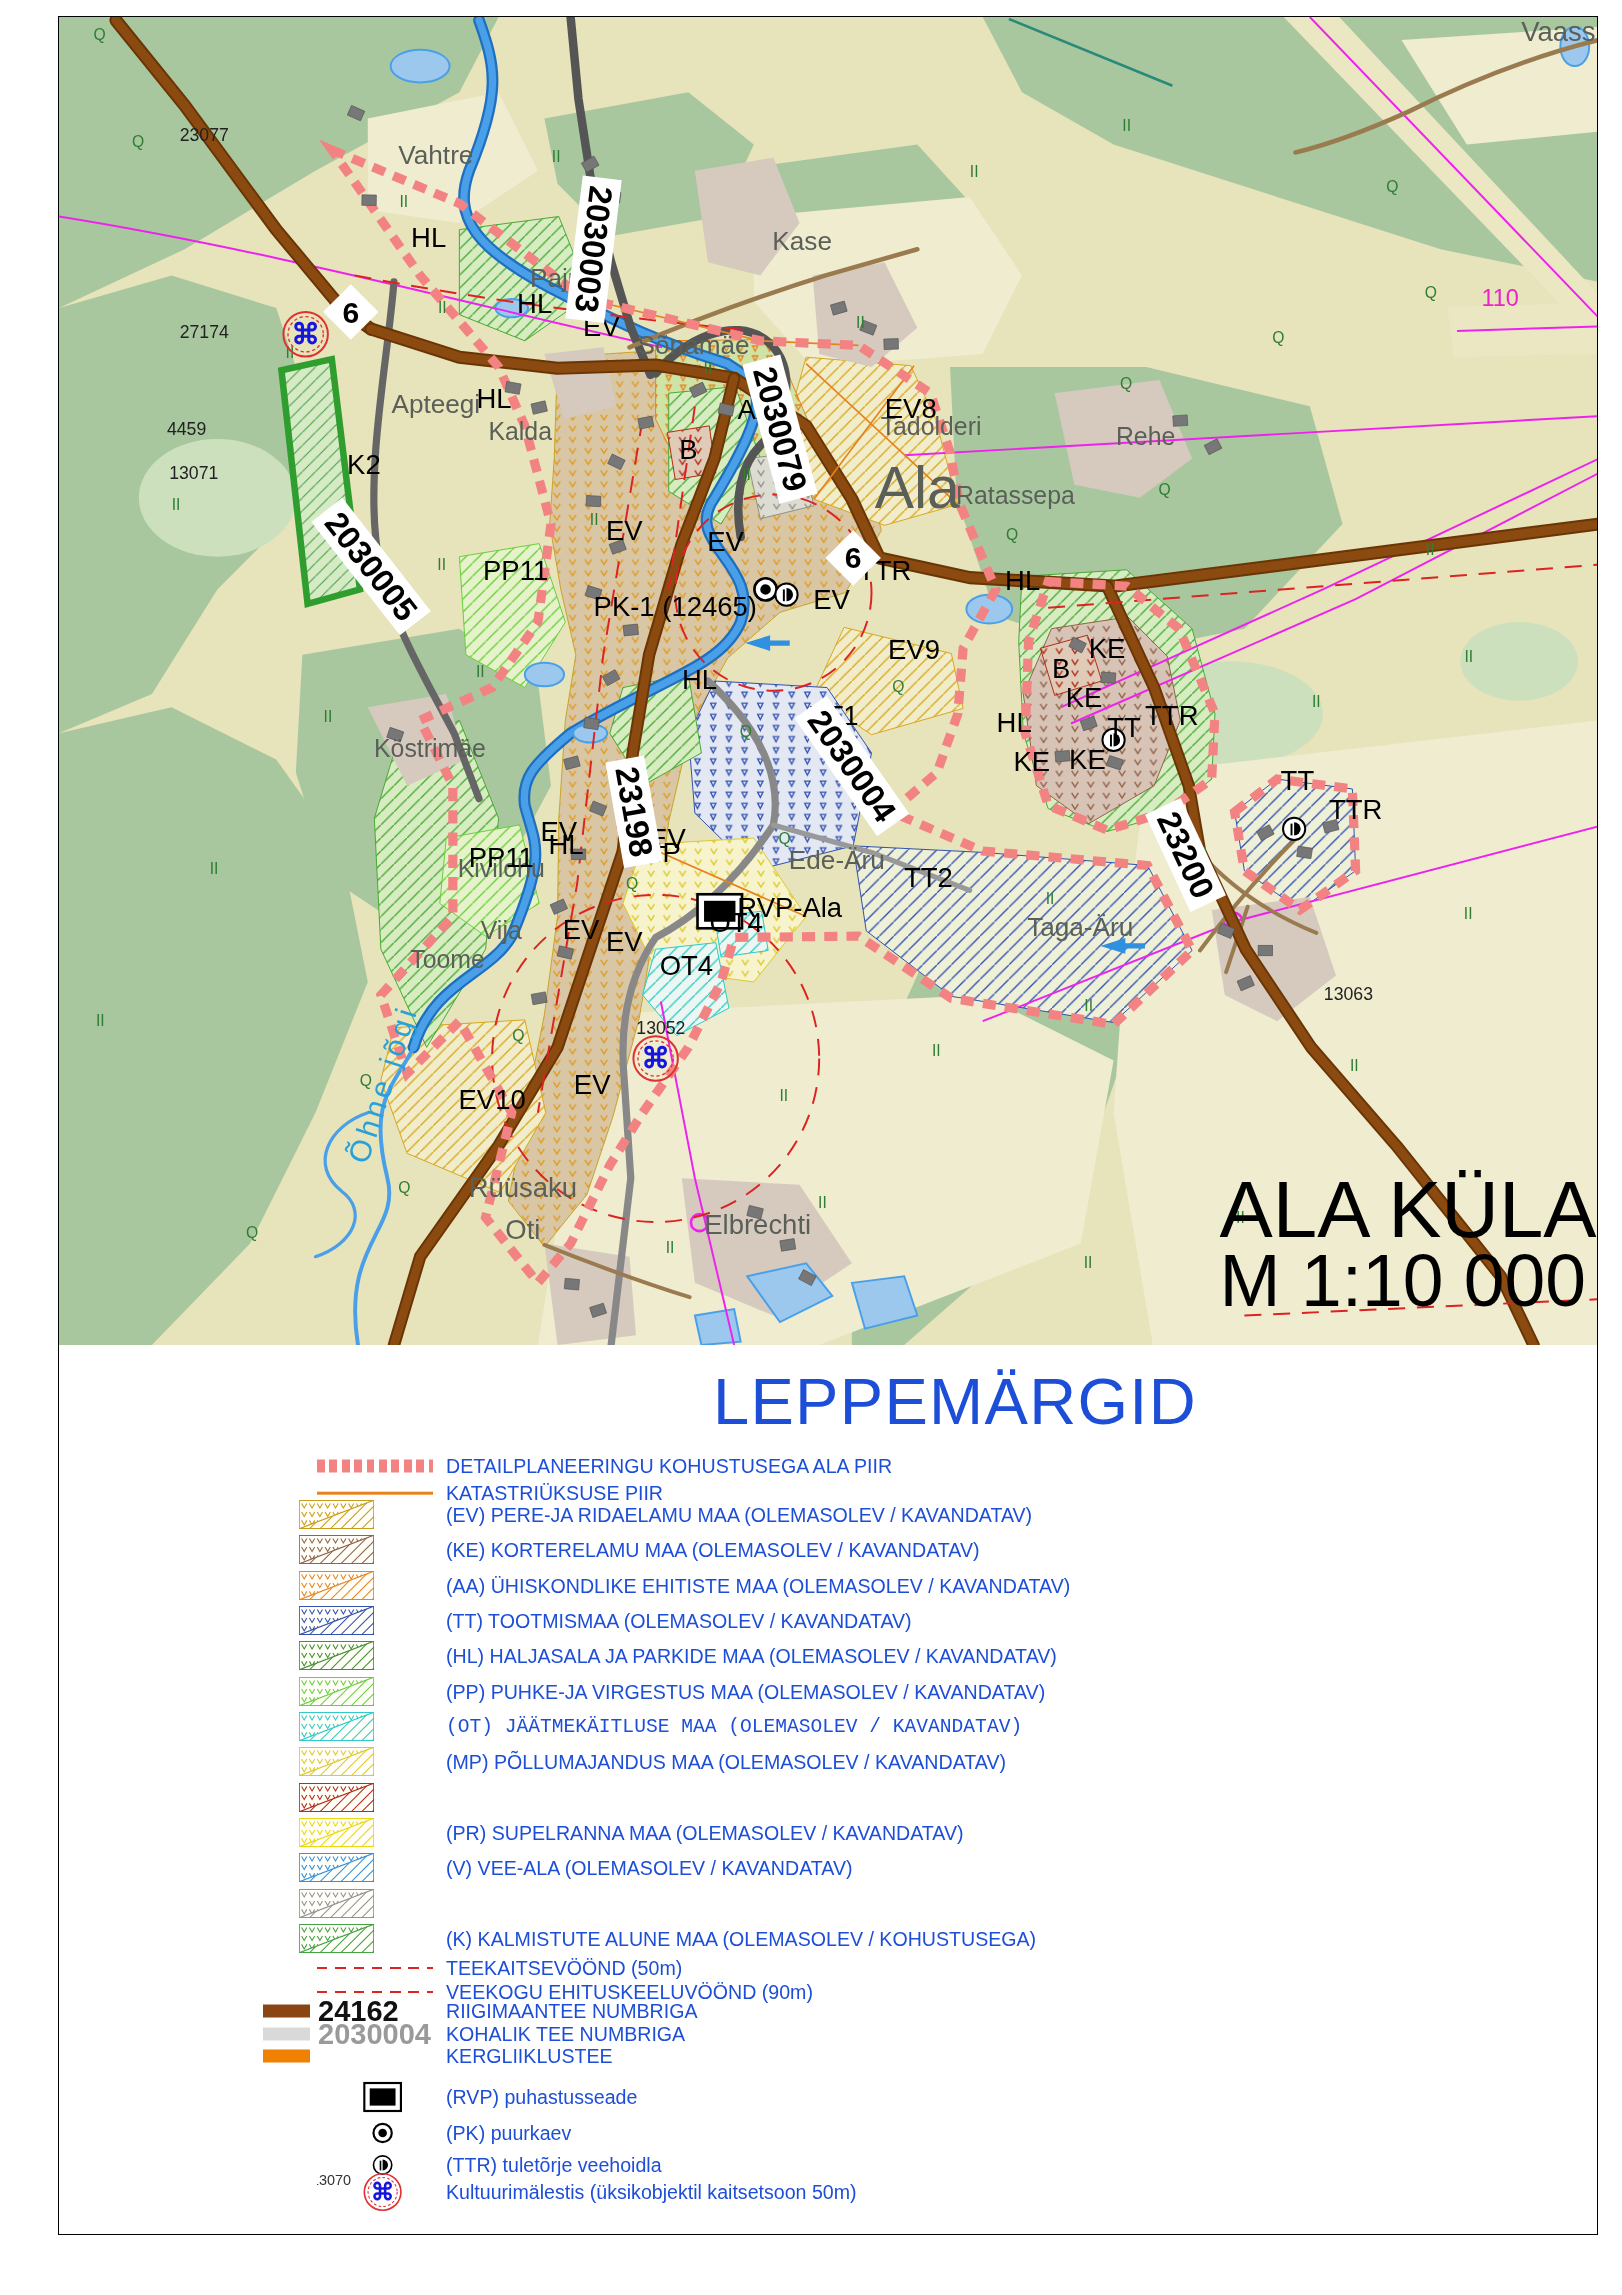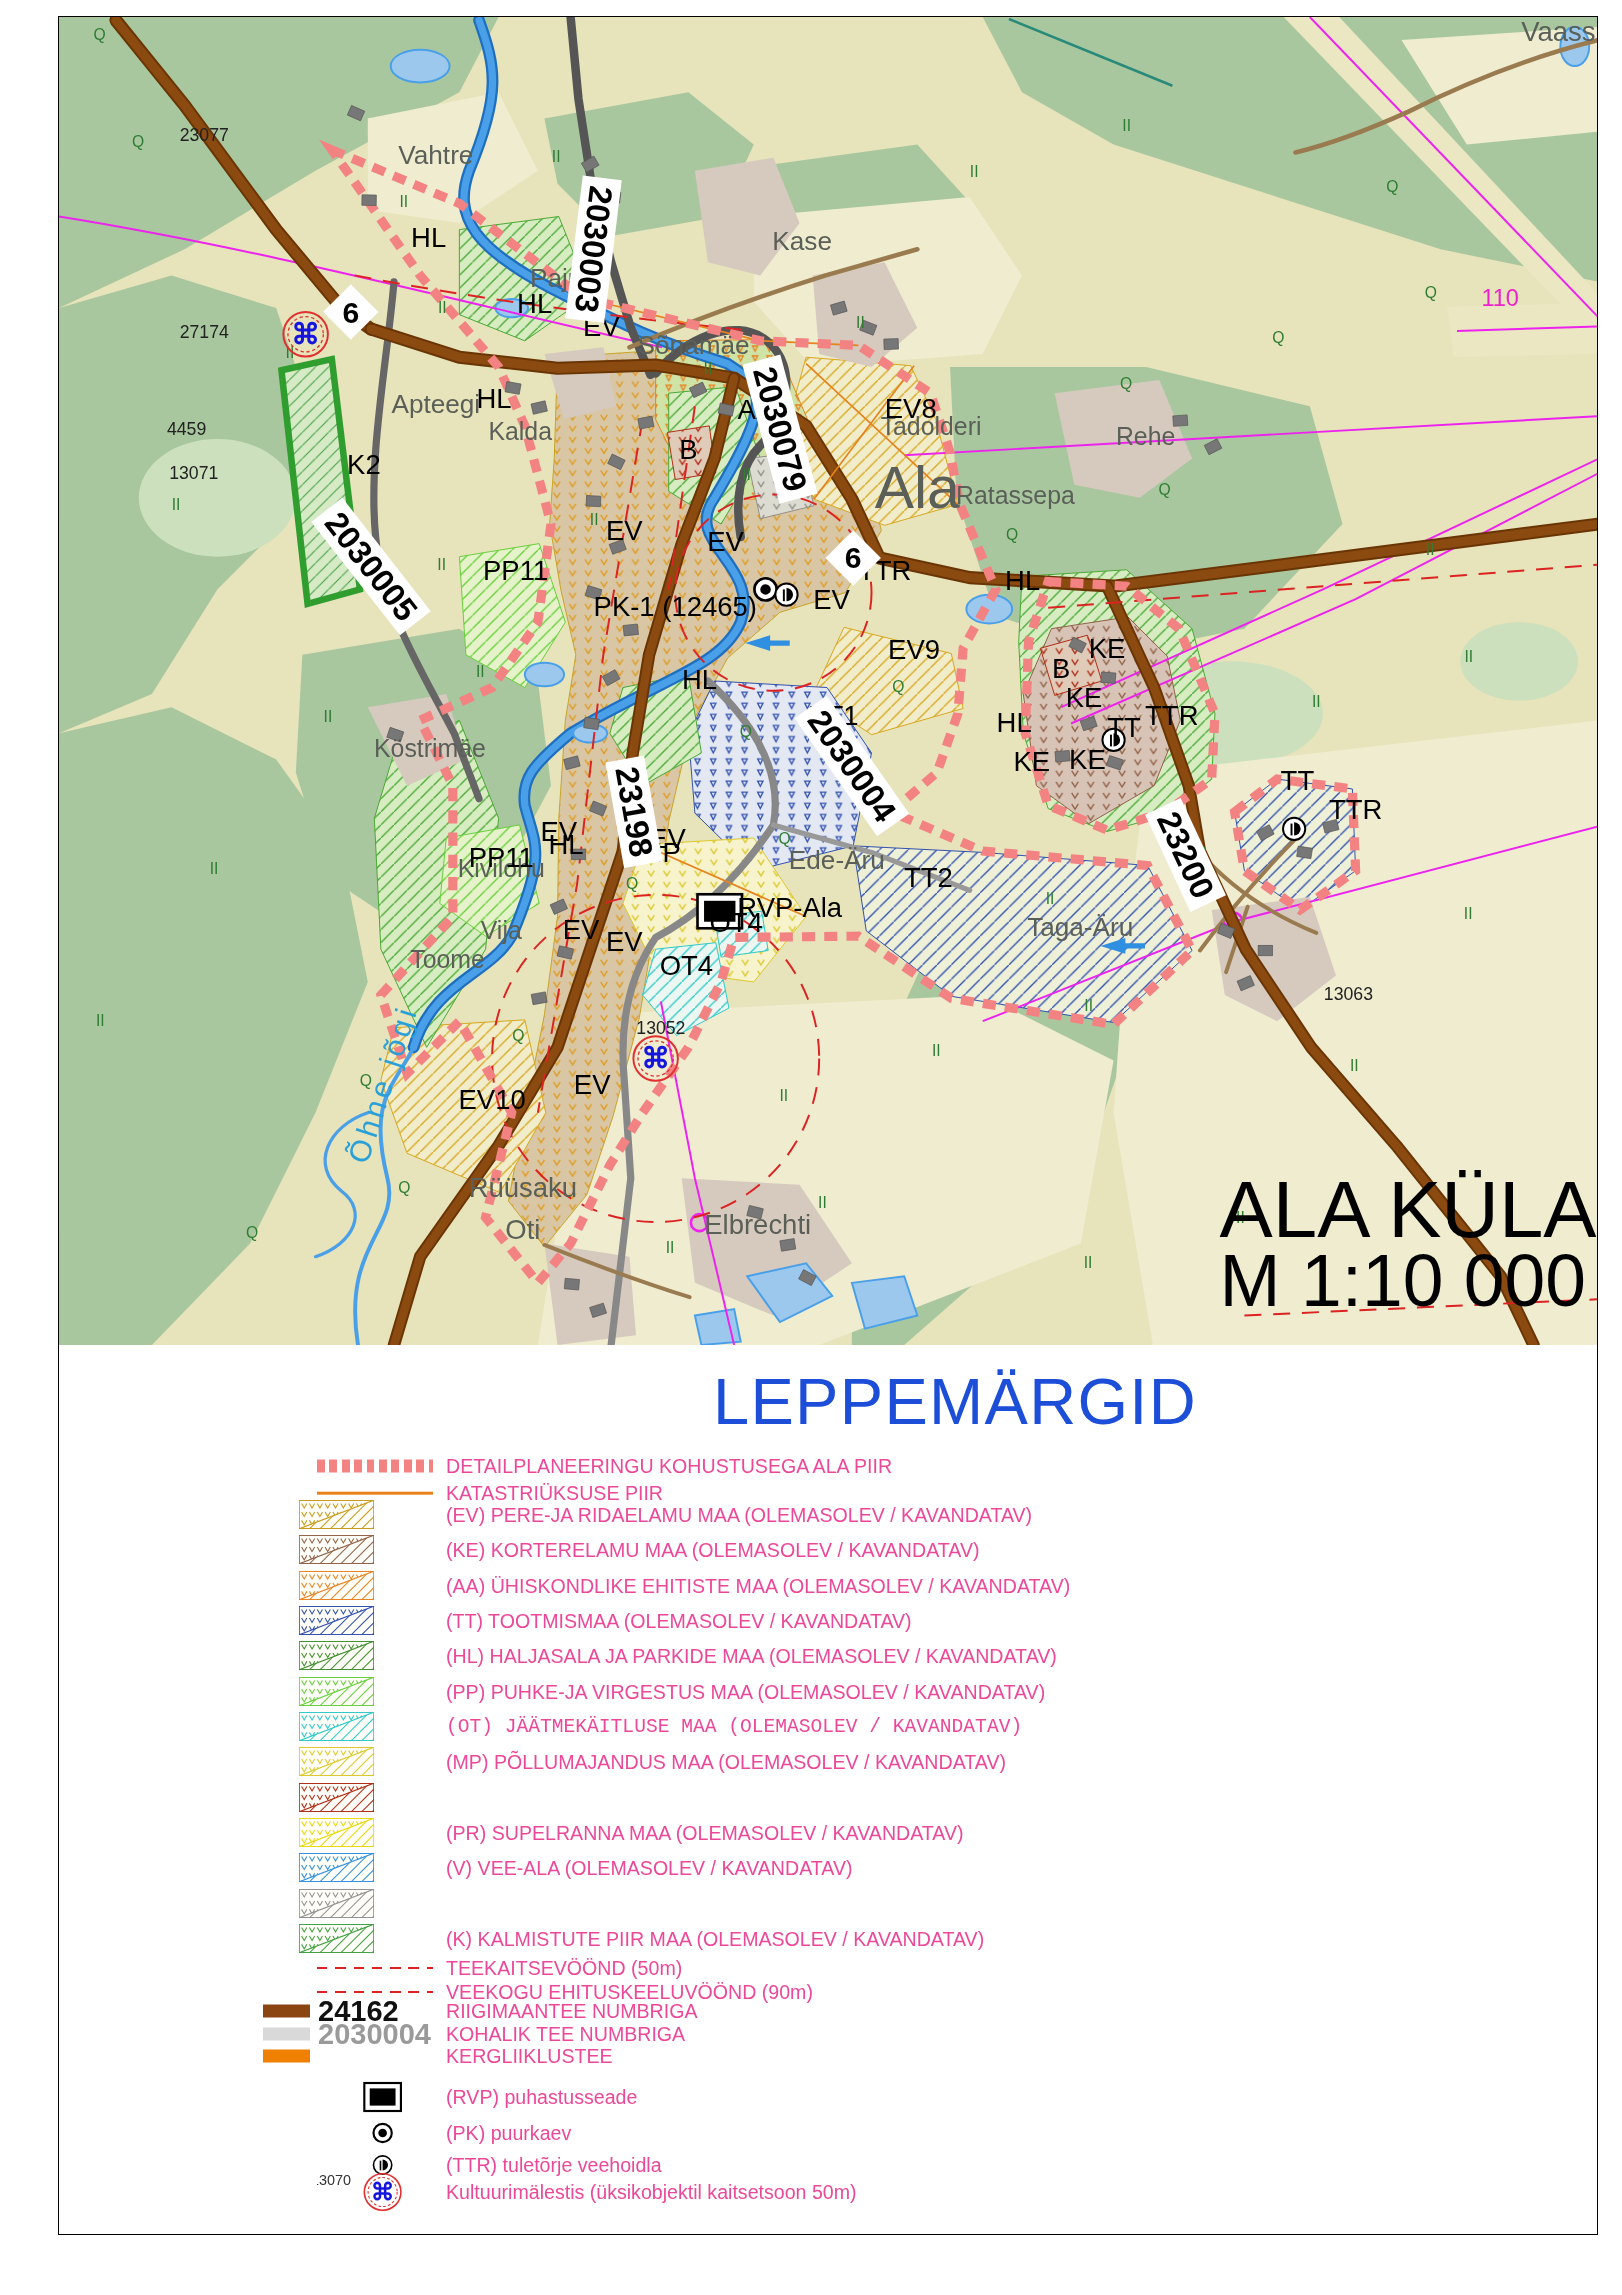--- a/index.html
+++ b/index.html
@@ -4,21 +4,21 @@
 <style>
   html,body{margin:0;padding:0;background:#fff;}
   body{width:1622px;height:2295px;position:relative;font-family:"Liberation Sans",sans-serif;}
   #sheet{position:absolute;left:58px;top:16.4px;width:1540px;height:2219px;border:1.3px solid #000;box-sizing:border-box;background:#fff;overflow:hidden;}
   #map-wrap{position:absolute;left:0;top:0;width:1540px;height:1328px;overflow:hidden;border-bottom:0;}
   #map-svg{display:block;}
   #legend{position:absolute;left:0;top:1328px;width:1540px;height:890px;background:#fff;}
   #legend-title{position:absolute;left:654px;top:18.3px;width:523px;font-size:65px;color:#1d4ed8;letter-spacing:1.3px;}
   .lrow{position:absolute;left:0;width:1505px;}
   .lrow .sw{position:absolute;left:240px;top:0;}
-  .lrow .lbl{position:absolute;left:387px;top:50%;transform:translateY(-50%);font-size:19.6px;color:#ec4899;white-space:nowrap;}
+  .lrow .lbl{position:absolute;left:387px;top:50%;transform:translateY(-50%);font-size:19.6px;color:#1d4ed8;white-space:nowrap;}
   .lrow .num{position:absolute;font-weight:bold;font-size:29px;top:50%;transform:translateY(-50%);}
   .symrow .lbl{font-size:19.6px;text-align:center;}
 </style>
 </head>
 <body>
 
 <div id="sheet">
 
   <div id="map-wrap">
     <svg id="map-svg" width="1540" height="1328" viewBox="88 25 2354 2030" xmlns="http://www.w3.org/2000/svg">
@@ -1248,21 +1248,21 @@
                 <line x1="48" y1="44" x2="92" y2="0" stroke="#3f9f3f" stroke-width="1.6"></line>
                 <line x1="64" y1="44" x2="108" y2="0" stroke="#3f9f3f" stroke-width="1.6"></line>
                 <line x1="80" y1="44" x2="124" y2="0" stroke="#3f9f3f" stroke-width="1.6"></line>
                 <line x1="96" y1="44" x2="140" y2="0" stroke="#3f9f3f" stroke-width="1.6"></line>
                 <line x1="112" y1="44" x2="156" y2="0" stroke="#3f9f3f" stroke-width="1.6"></line>
                 <line x1="128" y1="44" x2="172" y2="0" stroke="#3f9f3f" stroke-width="1.6"></line>
               </g>
     <line x1="0" y1="44" x2="115" y2="0" stroke="#3f9f3f" stroke-width="1.8"></line>
     <rect width="115" height="44" fill="none" stroke="#3f9f3f" stroke-width="2.5"></rect>
             </svg></div>
-          <div class="lbl">(K) KALMISTUTE PIIR MAA (OLEMASOLEV / KAVANDATAV)</div>
+          <div class="lbl">(K) KALMISTUTE ALUNE MAA (OLEMASOLEV / KOHUSTUSEGA)</div>
         </div>
         <div class="lrow" style="top: 612px; height: 21px;">
           <div class="sw" style="top: 50%; transform: translateY(-50%); left: 258px; width: 116px; height: 2px; background: repeating-linear-gradient(90deg, rgb(221, 34, 34) 0px, rgb(221, 34, 34) 10.5px, rgb(255, 255, 255) 10.5px, rgb(255, 255, 255) 18.3px);"></div>
           <div class="lbl">TEEKAITSEVÖÖND (50m)</div>
         </div>
         <div class="lrow" style="top: 636px; height: 21px;">
           <div class="sw" style="top: 50%; transform: translateY(-50%); left: 258px; width: 116px; height: 2px; background: repeating-linear-gradient(90deg, rgb(221, 34, 34) 0px, rgb(221, 34, 34) 10.5px, rgb(255, 255, 255) 10.5px, rgb(255, 255, 255) 18.3px);"></div>
           <div class="lbl">VEEKOGU EHITUSKEELUVÖÖND (90m)</div>
         </div>
         <div class="lrow" style="top: 655px; height: 21px;">

